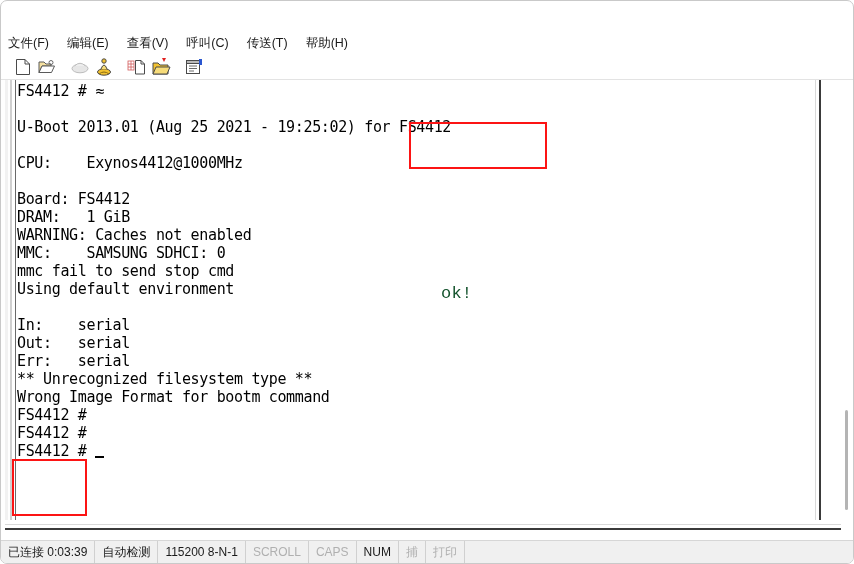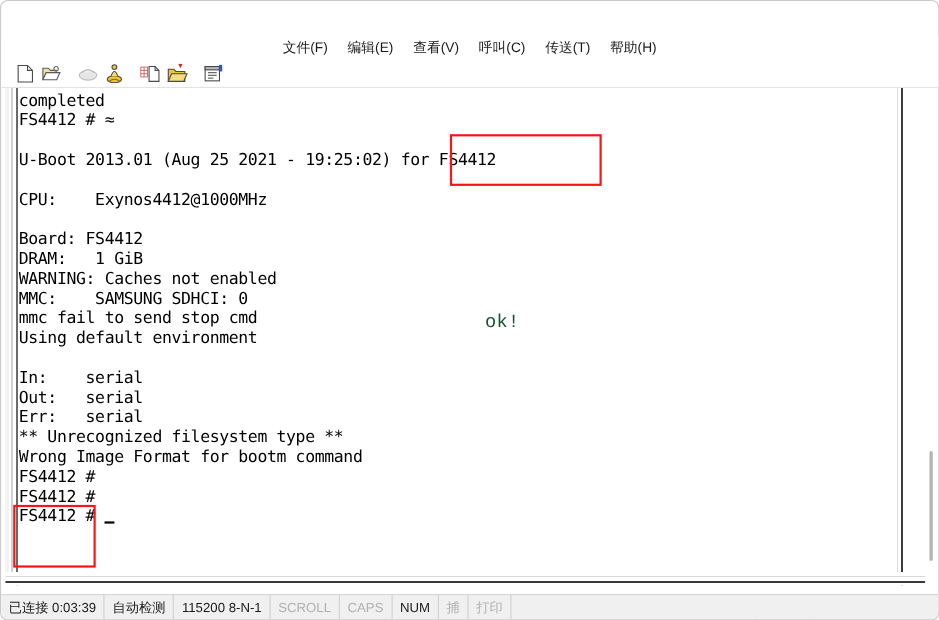--- a/index.html
+++ b/index.html
@@ -43,21 +43,21 @@
   }
   .wincontrols div {
     width: 46px; height: 32px; display: flex; align-items: center; justify-content: center;
     color: #202020;
   }
   .wincontrols div svg { display: block; }
 
   
   .menubar {
     position: absolute; left: 0; top: 32px; width: 854px; height: 20px;
-    display: flex; align-items: center; background: #ffffff; justify-content: center;
+    display: flex; align-items: center; background: #ffffff;
   }
   .menubar .mi {
     font-size: 12.5px; color: #1a1a1a; margin-left: 9px; margin-right: 9px;
     white-space: nowrap; line-height: 1;
   }
   .menubar .mi:first-child { margin-left: 7px; }
 
   
   .toolbar {
     position: absolute; left: 0; top: 52px; width: 854px; height: 27px;
@@ -231,21 +231,20 @@
     </div>
   </div>
   <div class="toolbar-sep-line"></div>
 
   <div class="term-outer">
     <div class="term-leftgutter"></div>
     <div class="term-rightedge"></div>
     <div class="term-bottomedge"></div>
 
     <div class="screen">
-      <div class="line">completed</div>
       <div class="line">FS4412 # ≈</div>
       <div class="line"></div>
       <div class="line">U-Boot 2013.01 (Aug 25 2021 - 19:25:02) for FS4412</div>
       <div class="line"></div>
       <div class="line">CPU:    Exynos4412@1000MHz</div>
       <div class="line"></div>
       <div class="line">Board: FS4412</div>
       <div class="line">DRAM:   1 GiB</div>
       <div class="line">WARNING: Caches not enabled</div>
       <div class="line">MMC:    SAMSUNG SDHCI: 0</div>

